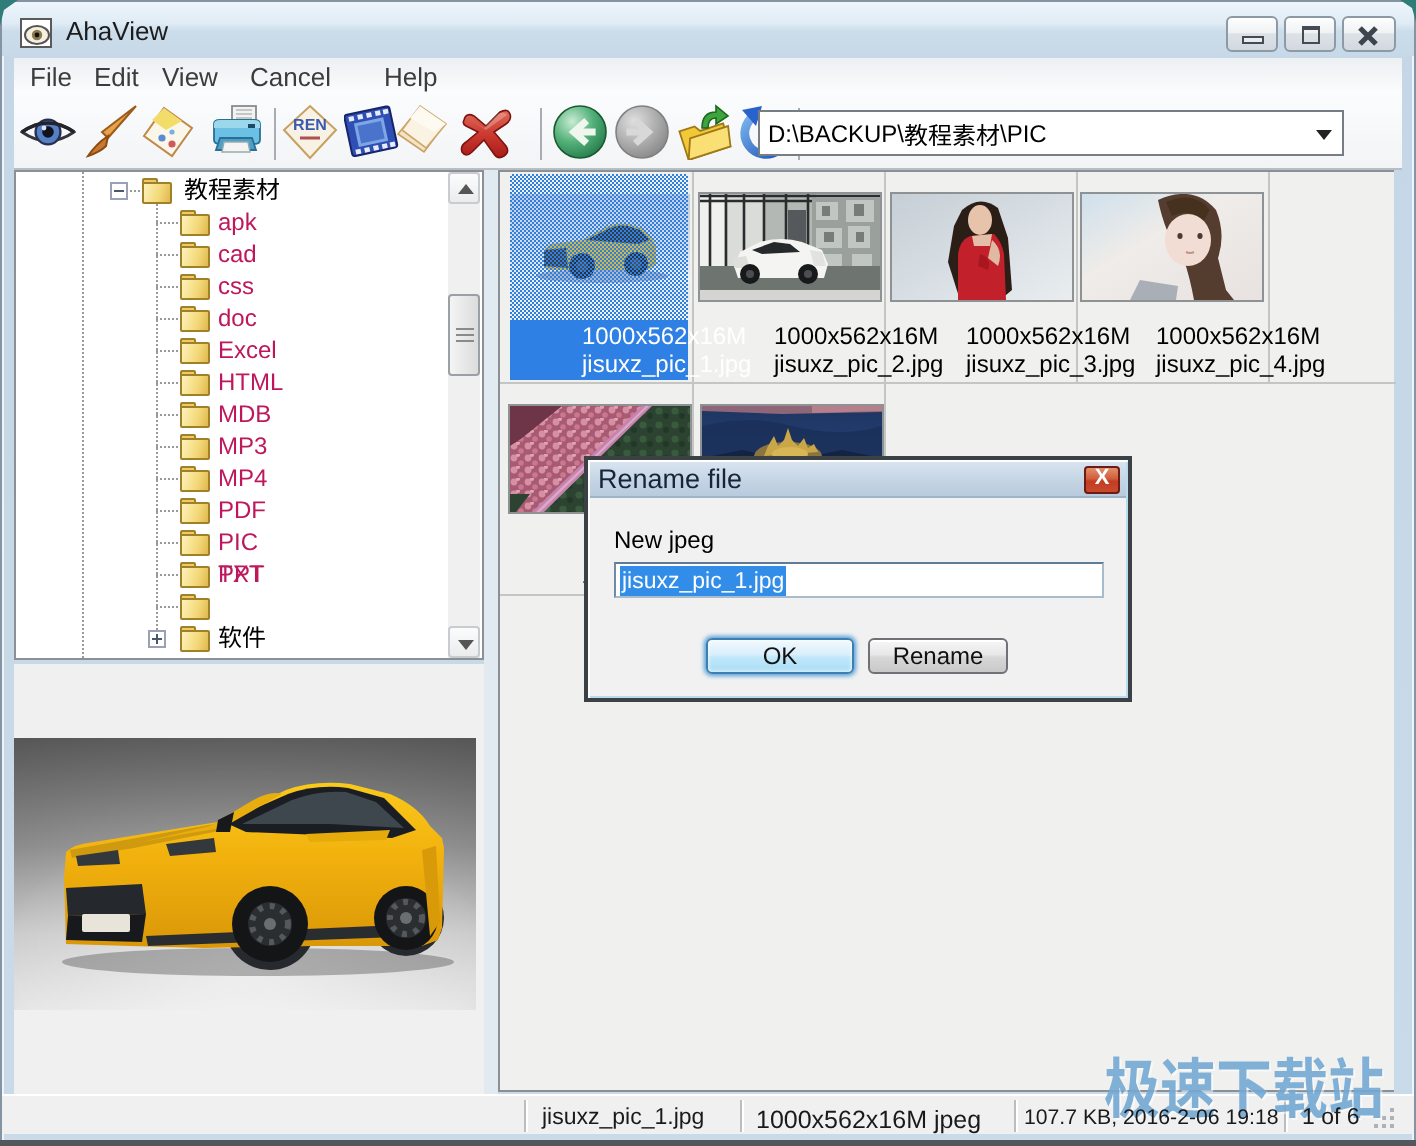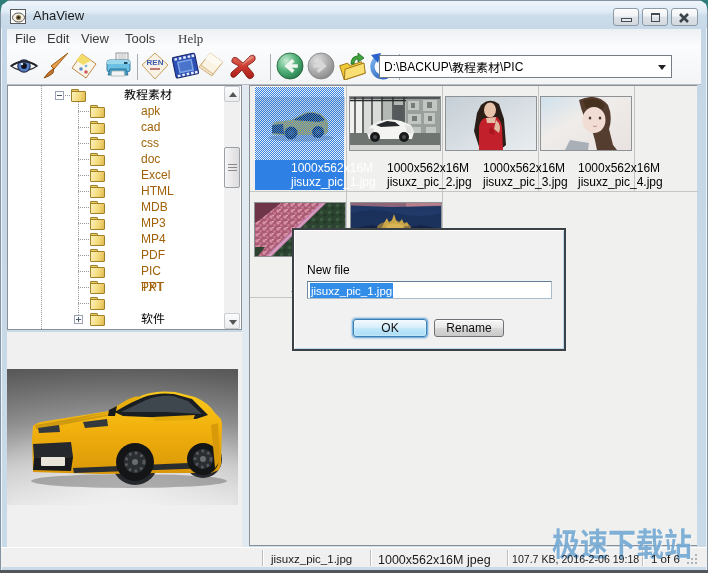--- a/index.html
+++ b/index.html
@@ -39,21 +39,21 @@
 #combo .txt{position:absolute;left:4px;top:4px;font-size:12px;color:#000;}
 #combo .arr{position:absolute;right:5px;top:9px;width:0;height:0;border-left:4px solid transparent;border-right:4px solid transparent;border-top:5px solid #222;}
 
 #treepanel{position:absolute;left:7px;top:85px;width:235px;height:245px;background:#fff;border:1px solid #8b9097;}
 .vdot,.hdot{position:absolute;}
 .vdot{width:1px;background-image:repeating-linear-gradient(180deg,#9a9a9a 0 1px,transparent 1px 2px);}
 .hdot{height:1px;background-image:repeating-linear-gradient(90deg,#9a9a9a 0 1px,transparent 1px 2px);}
 .pmbox{position:absolute;width:9px;height:9px;background:#fff;border:1px solid #9aa0b5;}
 .pmbox i{position:absolute;left:1px;top:3px;width:5px;height:1px;background:#4a5a6a;}
 .pmbox.plus i:last-child{left:3px;top:1px;width:1px;height:5px;}
-.treetext{position:absolute;font-size:12px;color:#a16207;white-space:nowrap;margin-left:32px;}
+.treetext{position:absolute;font-size:12px;color:#be185d;white-space:nowrap;}
 .fo{position:absolute;width:14px;height:12px;}
 .fo:before{content:"";position:absolute;left:0;top:0;width:6px;height:4px;background:#ecca64;border:1px solid #a08028;border-radius:1px 1px 0 0;}
 .fo:after{content:"";position:absolute;left:0;top:2px;width:13px;height:9px;background:linear-gradient(105deg,#fdf2bb,#f3d878 60%,#e0b84e);border:1px solid #a08028;border-radius:1px;}
 
 #tscroll{position:absolute;right:1px;top:0px;width:16px;height:243px;background:#f0f0f0;}
 .sbtn{position:absolute;left:0px;width:16px;height:16px;background:linear-gradient(180deg,#fcfcfc,#eaeced);border:1px solid #c8ccd0;border-radius:2px;}
 .sbtn i{position:absolute;left:4px;width:0;height:0;border-left:4px solid transparent;border-right:4px solid transparent;}
 #tthumb{position:absolute;left:0px;top:61px;width:16px;height:41px;background:linear-gradient(90deg,#f4f4f4,#dcdcdc);border:1px solid #9aa0a6;border-radius:2px;}
 #tthumb i{position:absolute;left:3px;top:16px;width:9px;height:1px;background:#8a8a8a;box-shadow:0 3px 0 #8a8a8a,0 6px 0 #8a8a8a;}
 
@@ -131,22 +131,22 @@
 <div class="winbtn" id="btnclose">
     <svg width="25" height="16" style="position:absolute;left:0;top:1px;">
       <path d="M8 4 L16 12 M16 4 L8 12" stroke="#3e444b" stroke-width="2.6"></path>
     </svg>
   </div>
 
 <div id="menubar">
 <span class="menuitem" style="left:8px;">File</span>
 <span class="menuitem" style="left:40px;">Edit</span>
 <span class="menuitem" style="left:74px;">View</span>
-<span class="menuitem" style="left:118px;">Tools</span>
-<span class="menuitem" style="left:171px;font-family:Liberation Serif, serif;">Help</span>
+<span class="menuitem" style="left:118px;">Cancel</span>
+<span class="menuitem" style="left:185px;">Help</span>
 </div>
 
 <div id="toolbar">
  <svg class="ticon" style="left:3px;" viewBox="0 0 28 28">
   <path d="M1 14 Q14 5 27 14 Q14 23 1 14 Z" fill="#f6f7f8" stroke="#33343c" stroke-width="1.4"></path>
   <circle cx="14" cy="14" r="6.2" fill="#5580c8"></circle>
   <circle cx="14" cy="14" r="6.2" fill="none" stroke="#27304c" stroke-width="1.2"></circle>
   <circle cx="14" cy="14" r="2.9" fill="#10121c"></circle>
   <circle cx="12" cy="12" r="1.2" fill="#dce6f4"></circle>
   <path d="M1 14 Q14 5 27 14" fill="none" stroke="#23242c" stroke-width="1.8"></path>
@@ -600,21 +600,27 @@
       <g fill="#74a9d4" transform="translate(0,920) scale(1,-1)">
         <use href="#wa" x="0"></use>
         <use href="#wb" x="1000"></use>
         <use href="#wc" x="2000"></use>
         <use href="#wd" x="3000"></use>
         <use href="#we" x="4000"></use>
       </g>
     </svg></div>
 
 <div id="dialog">
- <div id="dlglabel">New file</div>
+ <div id="dlgtitle">
+      <span>Rename file</span>
+  <div id="dlgclose">
+        <span>X</span>
+      </div>
+ </div>
+ <div id="dlglabel">New jpeg</div>
  <div id="dlginput">
       <span>jisuxz_pic_1.jpg</span>
     </div>
  <div class="dlgbtn" id="okbtn">OK</div>
  <div class="dlgbtn" id="cancelbtn">Rename</div>
 </div>
 <div class="corner" style="left:0;top:0;width:9px;height:13px;clip-path:polygon(0 0,100% 0,22% 38%,0 100%);"></div>
 <div class="corner" style="right:0;top:0;width:8px;height:11px;clip-path:polygon(0 0,100% 0,100% 100%,75% 36%);"></div>
 
 </body></html>

